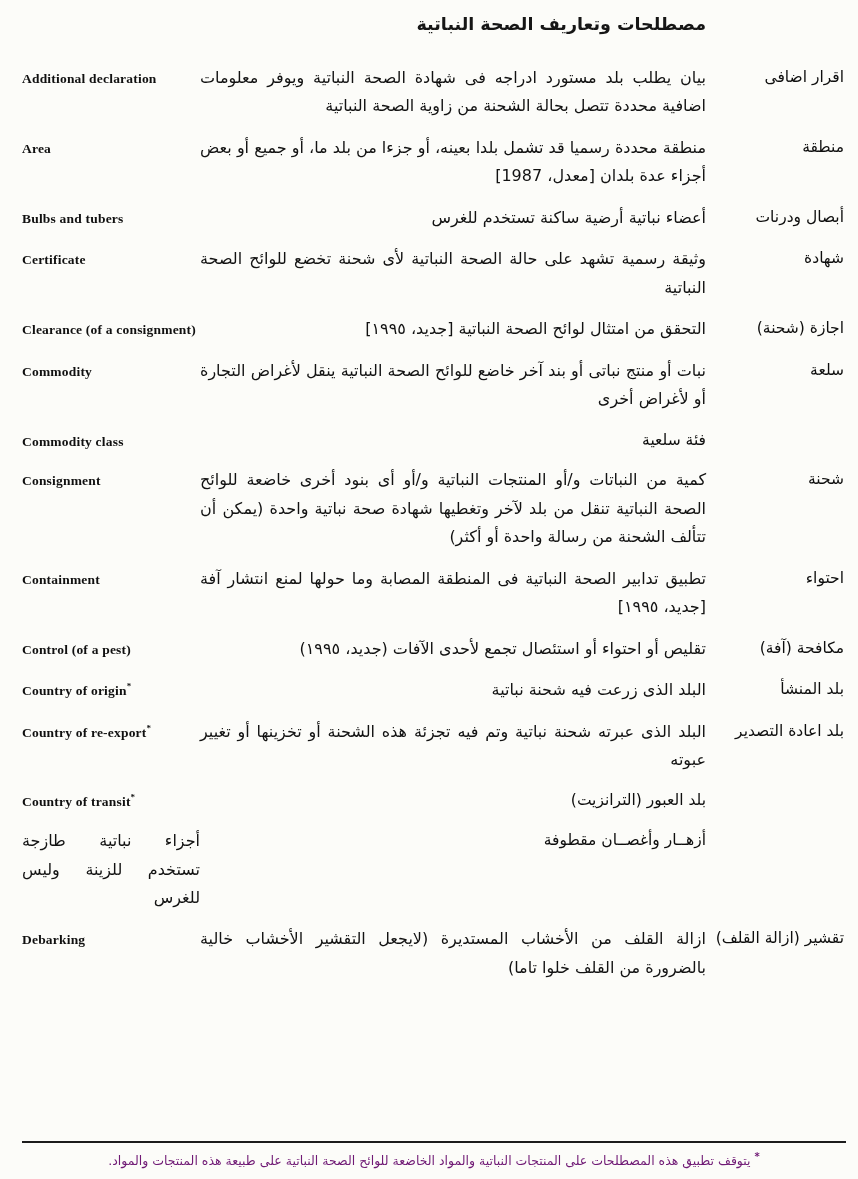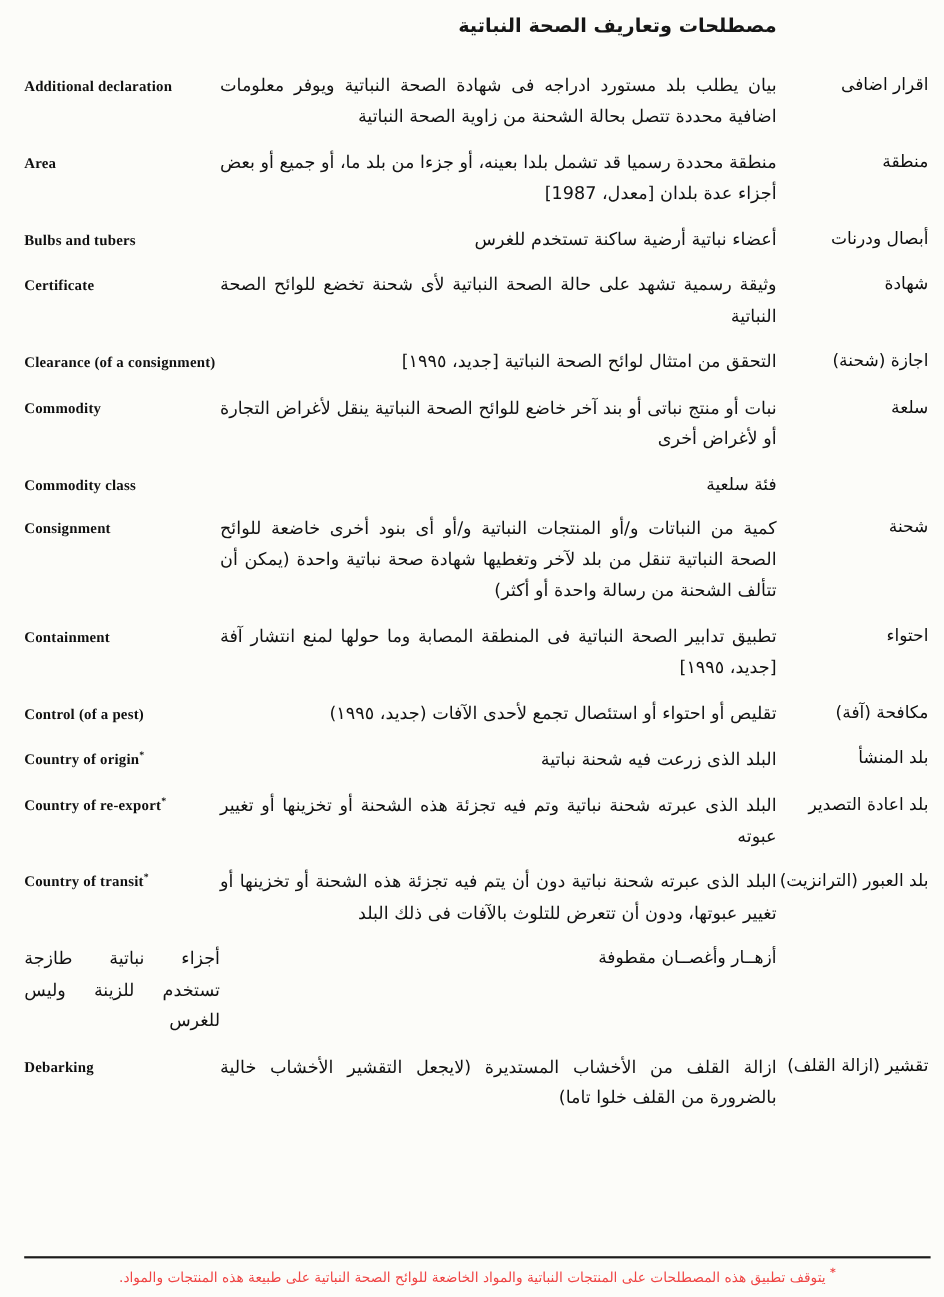--- a/index.html
+++ b/index.html
@@ -64,21 +64,21 @@
   .footnote-rule {
     border: none;
     border-top: 2px solid #1c1c1c;
     margin-bottom: 6px;
   }
   .footnote {
     direction: rtl;
     text-align: center;
     font-size: 12.5px;
     line-height: 1.5;
-    color: #ef4444;
+    color: #701a75;
   }
   .footnote sup { font-weight: bold; font-size: 10px; }
 </style>
 </head>
 <body>
 
 <h1 class="title">مصطلحات وتعاريف الصحة النباتية</h1>
 
 <div class="entries" id="entries">
   <div class="entry">
@@ -147,21 +147,20 @@
   </div>
 
   <div class="entry">
     <div class="eng"><span class="eng-text">Country of re-export</span><sup class="eng-sup">*</sup></div>
     <div class="def">البلد الذى عبرته شحنة نباتية وتم فيه تجزئة هذه الشحنة أو تخزينها أو تغيير عبوته</div>
     <div class="term">بلد اعادة التصدير</div>
   </div>
 
   <div class="entry">
     <div class="eng"><span class="eng-text">Country of transit</span><sup class="eng-sup">*</sup></div>
-    <div class="def">البلد الذى عبرته شحنة نباتية دون أن يتم فيه تجزئة هذه الشحنة أو تخزينها أو تغيير عبوتها، ودون أن تتعرض للتلوث بالآفات فى ذلك البلد</div>
     <div class="term">بلد العبور (الترانزيت)</div>
   </div>
 
   <div class="entry">
     <div class="def">أجزاء نباتية طازجة تستخدم للزينة وليس للغرس</div>
     <div class="term">أزهــار وأغصــان مقطوفة</div>
   </div>
 
   <div class="entry">
     <div class="eng"><span class="eng-text">Debarking</span><sup class="eng-sup"></sup></div>

